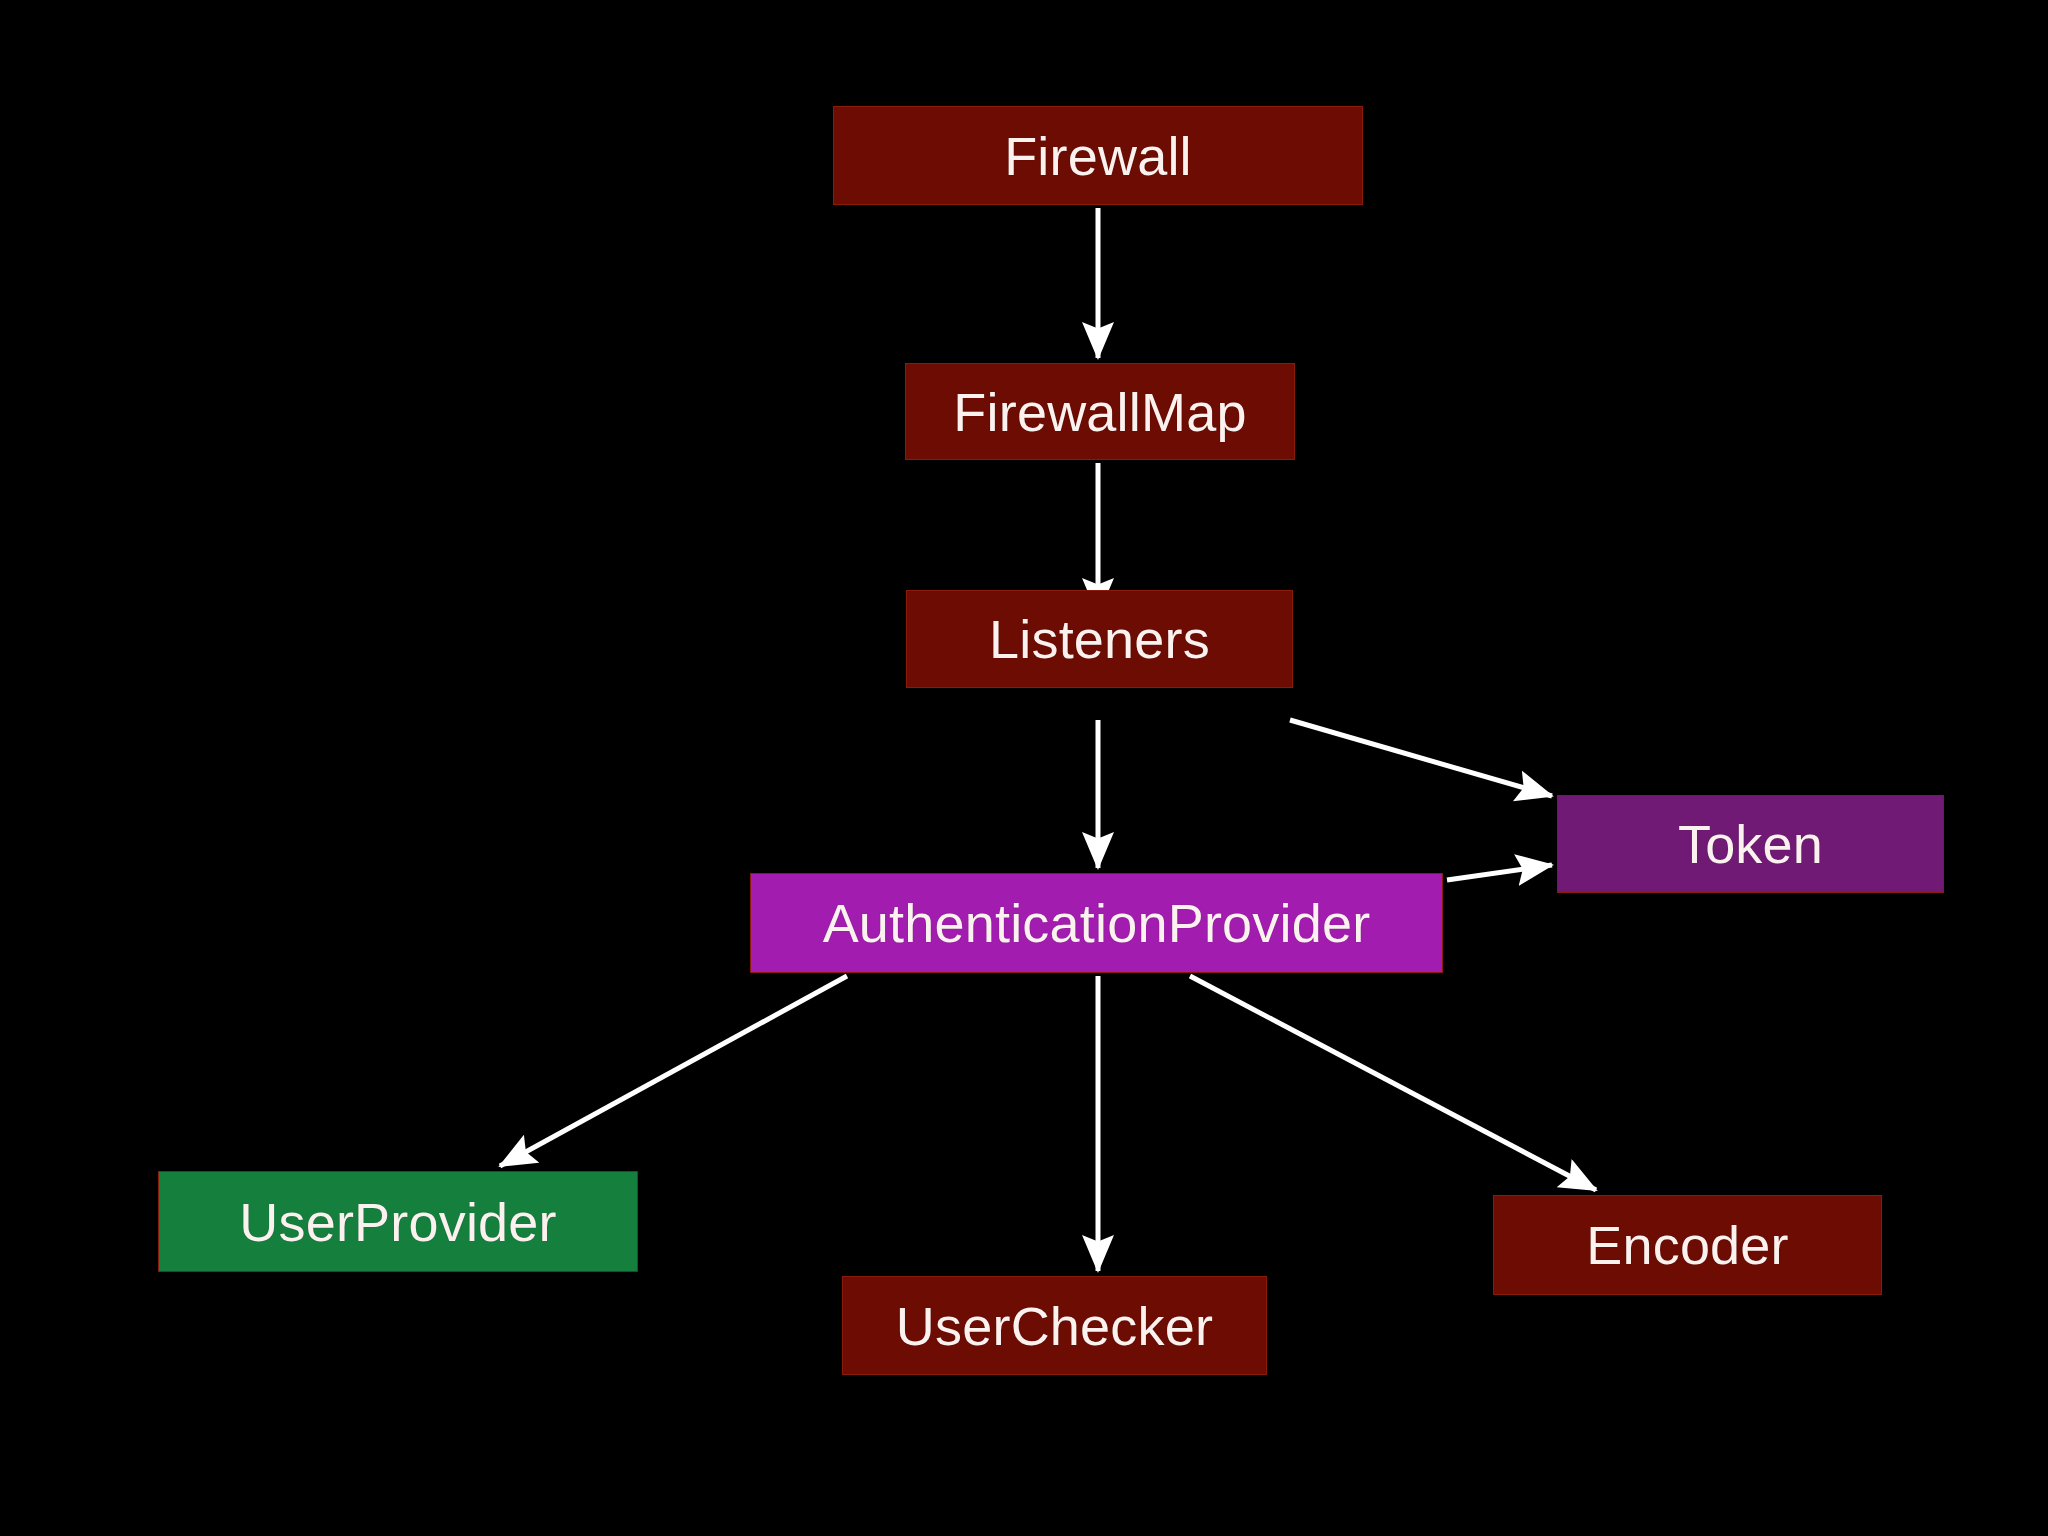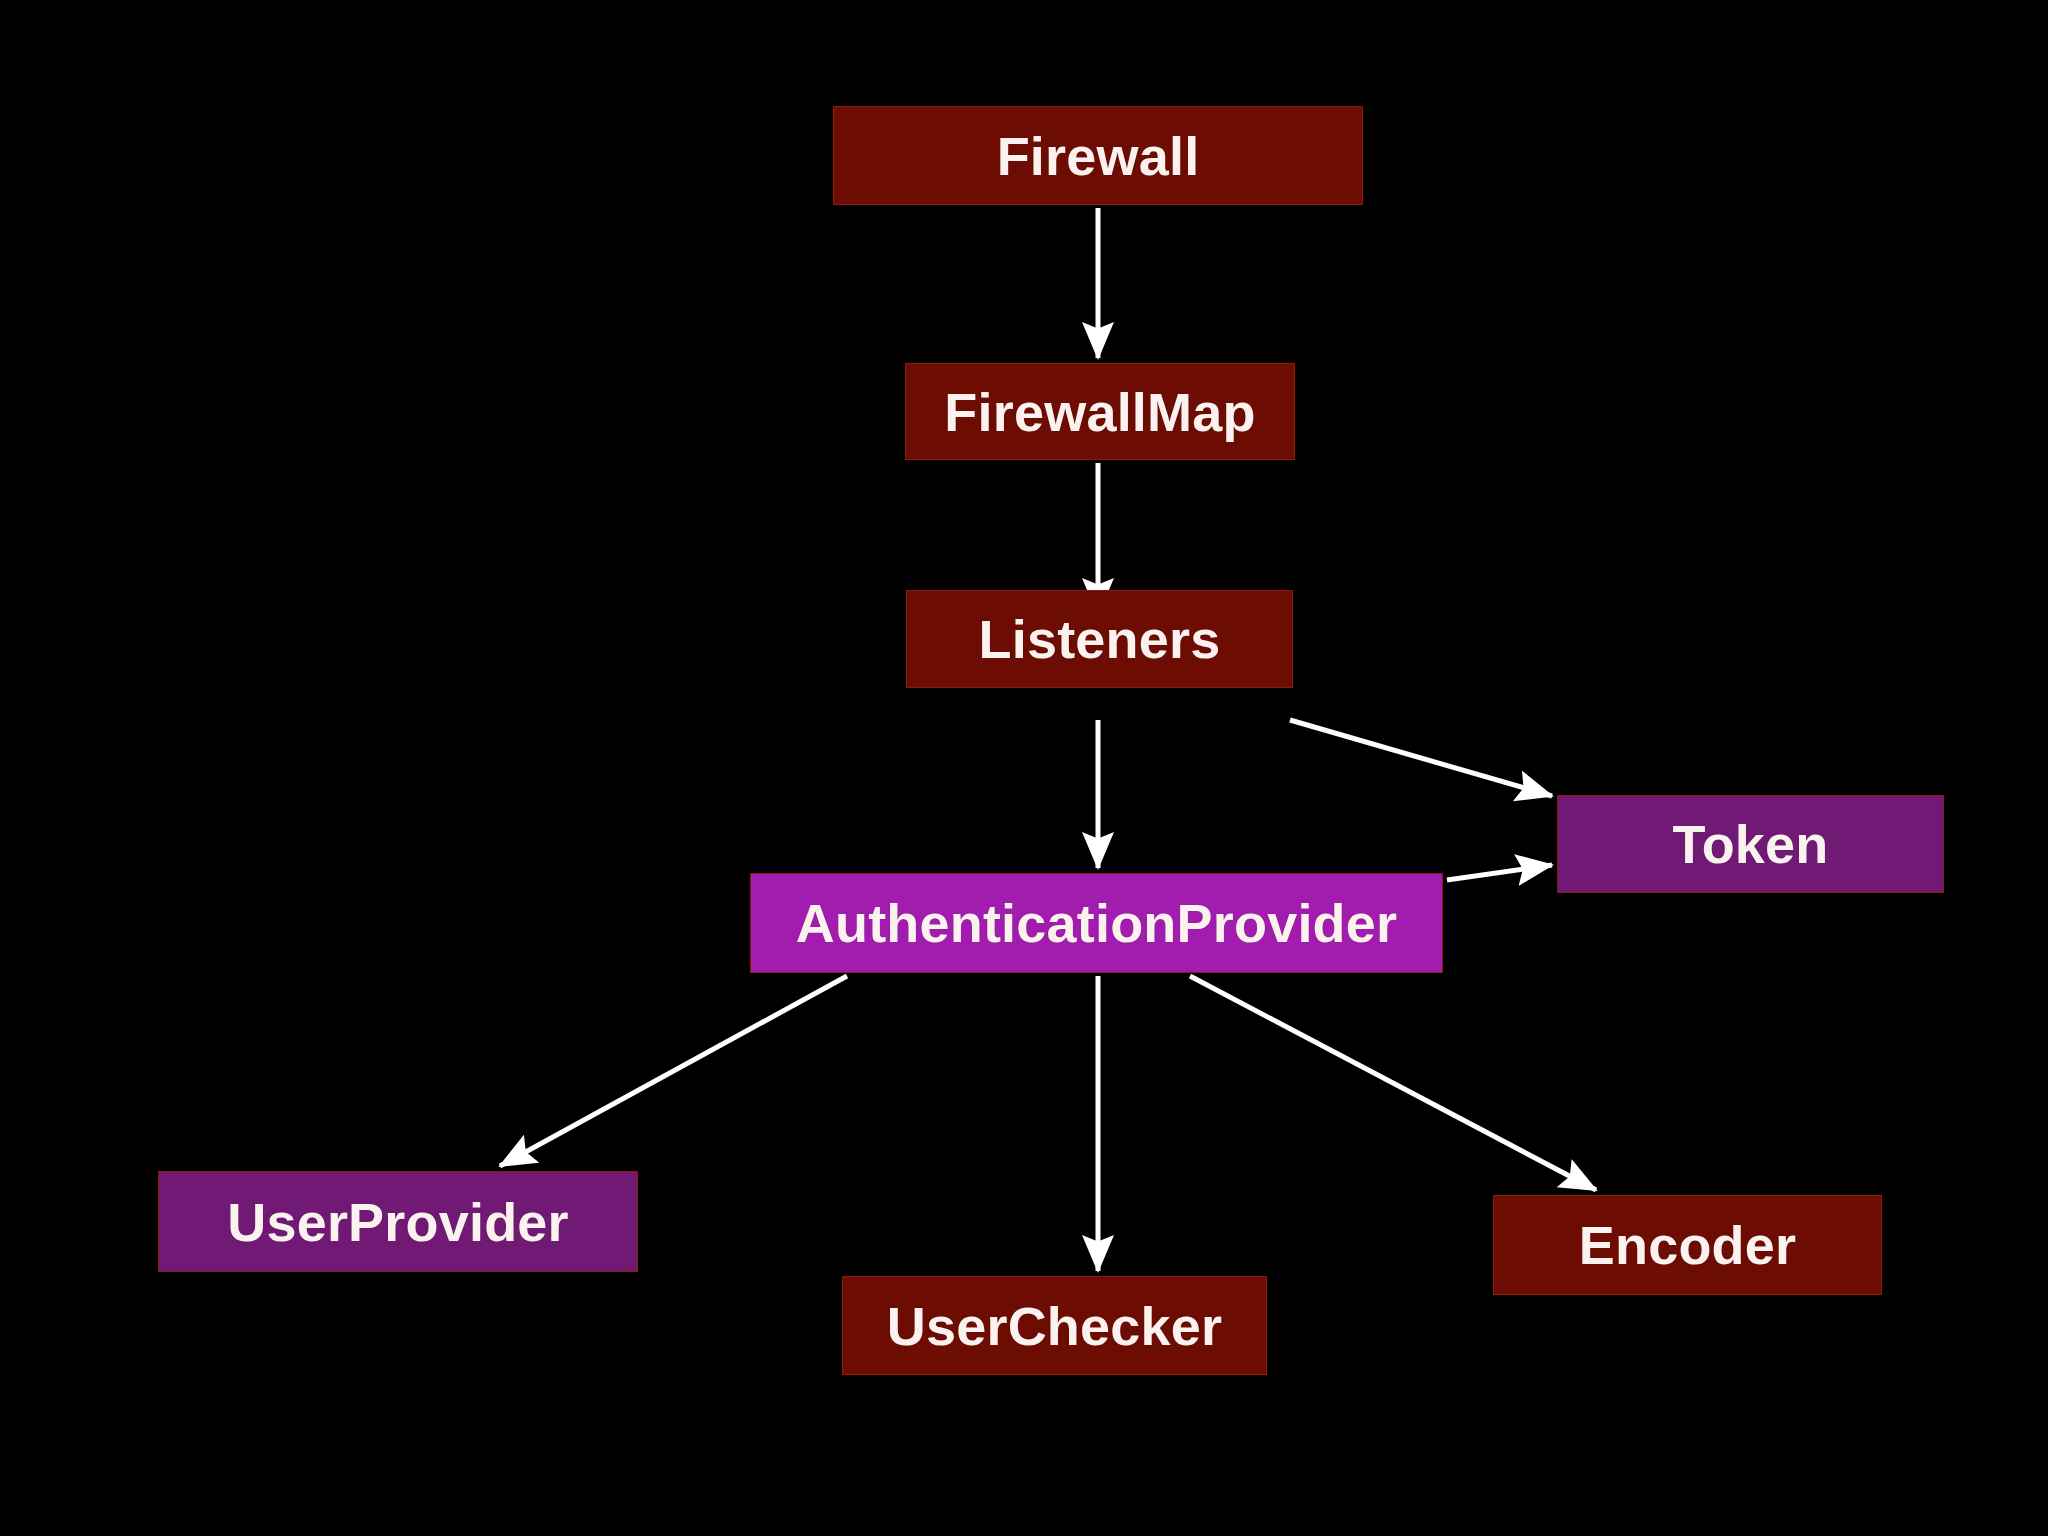--- a/index.html
+++ b/index.html
@@ -31,21 +31,21 @@
   .node-box {
     position: absolute;
     box-sizing: border-box;
     display: flex;
     align-items: center;
     justify-content: center;
     border: 1px solid #8a1a09;
     background: #6d0c03;
     color: #fbf2ef;
     font-family: "Liberation Sans", sans-serif;
-    font-weight: 700;
+    font-weight: 400;
     letter-spacing: 0.2px;
     white-space: nowrap;
     user-select: none;
   }
   .node-label {
     display: block;
     line-height: 1;
     text-shadow: 0 0 1px rgba(0,0,0,0.35);
   }
 </style>
@@ -85,21 +85,21 @@
   </div>
 
   <div class="node-box" style="left: 1557px; top: 795px; width: 387px; height: 98px; font-size: 54px; background: #701a75; border-color: rgb(138, 26, 9); color: rgb(251, 242, 239);">
     <span class="node-label">Token</span>
   </div>
 
   <div class="node-box" style="left: 750px; top: 873px; width: 693px; height: 100px; font-size: 54px; background: #a21caf; border-color: rgb(138, 26, 9); color: rgb(251, 242, 239);">
     <span class="node-label">AuthenticationProvider</span>
   </div>
 
-  <div class="node-box" style="left: 158px; top: 1171px; width: 480px; height: 101px; font-size: 54px; background: #701a75; border-color: rgb(138, 26, 9); color: rgb(251, 242, 239);">
+  <div class="node-box" style="left: 158px; top: 1171px; width: 480px; height: 101px; font-size: 54px; background: #15803d; border-color: rgb(138, 26, 9); color: rgb(251, 242, 239);">
     <span class="node-label">UserProvider</span>
   </div>
 
   <div class="node-box" style="left: 842px; top: 1276px; width: 425px; height: 99px; font-size: 54px; background: rgb(109, 12, 3); border-color: rgb(138, 26, 9); color: rgb(251, 242, 239);">
     <span class="node-label">UserChecker</span>
   </div>
 
   <div class="node-box" style="left: 1493px; top: 1195px; width: 389px; height: 100px; font-size: 54px; background: rgb(109, 12, 3); border-color: rgb(138, 26, 9); color: rgb(251, 242, 239);">
     <span class="node-label">Encoder</span>
   </div>

